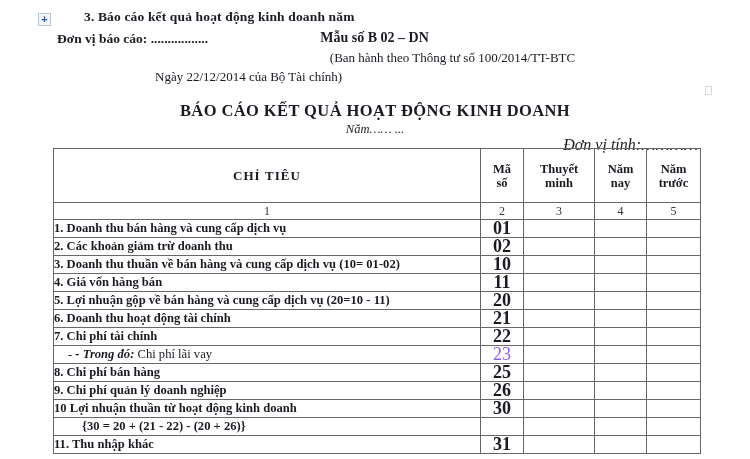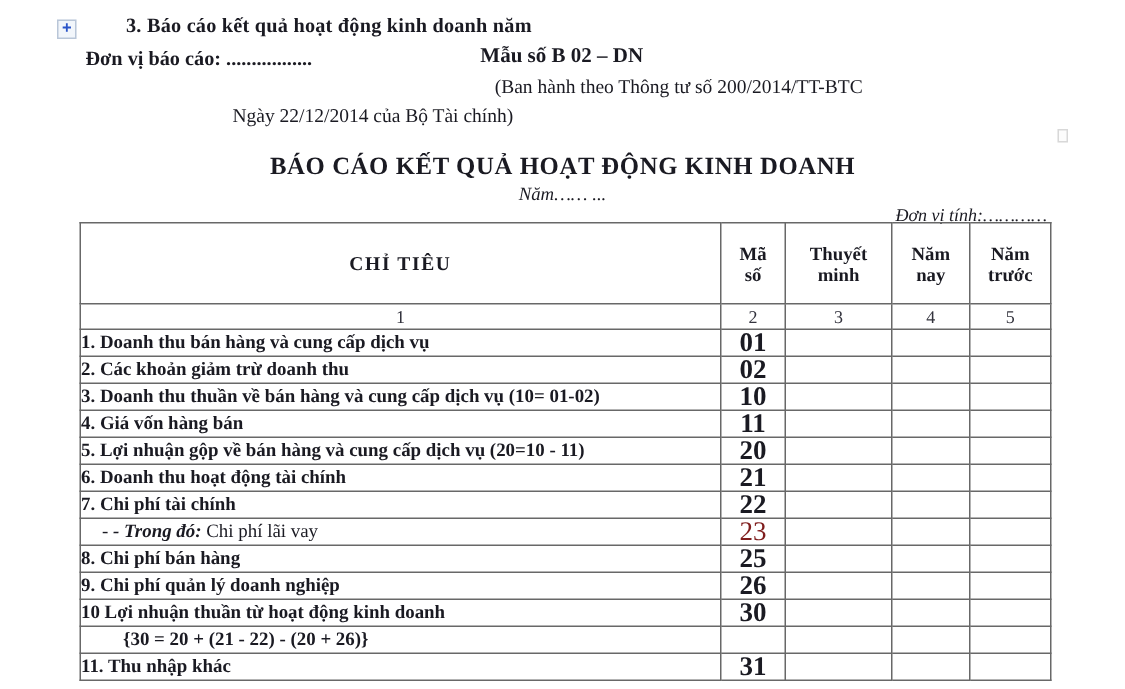--- a/index.html
+++ b/index.html
@@ -128,21 +128,21 @@
     width: 750px;
     text-align: center;
     font-size: 12.5px;
     font-style: italic;
   }
 
   .currency-unit {
     position: absolute;
     right: 52px;
     top: 136px;
-    font-size: 12px;
+    font-size: 16px;
     font-style: italic;
     white-space: nowrap;
   }
 
   
   .report-table {
     position: absolute;
     left: 53px;
     top: 148px;
     width: 647px;
@@ -205,39 +205,39 @@
   .cell-indicator.cont {
     padding-left: 28px;
   }
 
   .cell-code {
     text-align: center;
     font-size: 18px;
     font-weight: bold;
     line-height: 17px;
   }
-  .cell-code.light { font-weight: normal; color: #7f1d1d; }
+  .cell-code.light { font-weight: normal; color: #8b5cf6; }
 
   .cell-blank { }
 </style>
 </head>
 <body>
 
 <div class="doc-header">
 
   <div class="expand-icon">+</div>
 
   <div class="heading-num">3. Báo cáo kết quả hoạt động kinh doanh năm</div>
 
   <div class="unit-line">Đơn vị báo cáo: .................</div>
 
 
   <div class="form-no">Mẫu số B 02 – DN</div>
 
-  <div class="form-sub1">(Ban hành theo Thông tư số 200/2014/TT-BTC</div>
+  <div class="form-sub1">(Ban hành theo Thông tư số 100/2014/TT-BTC</div>
 
   <div class="form-sub2">Ngày 22/12/2014 của Bộ Tài chính)</div>
 
   <div class="corner-marker"></div>
 
   <div class="main-title">BÁO CÁO KẾT QUẢ HOẠT ĐỘNG KINH DOANH</div>
 
   <div class="year-line">Năm…… ...</div>
 
   <div class="currency-unit">Đơn vị tính:…………</div>

